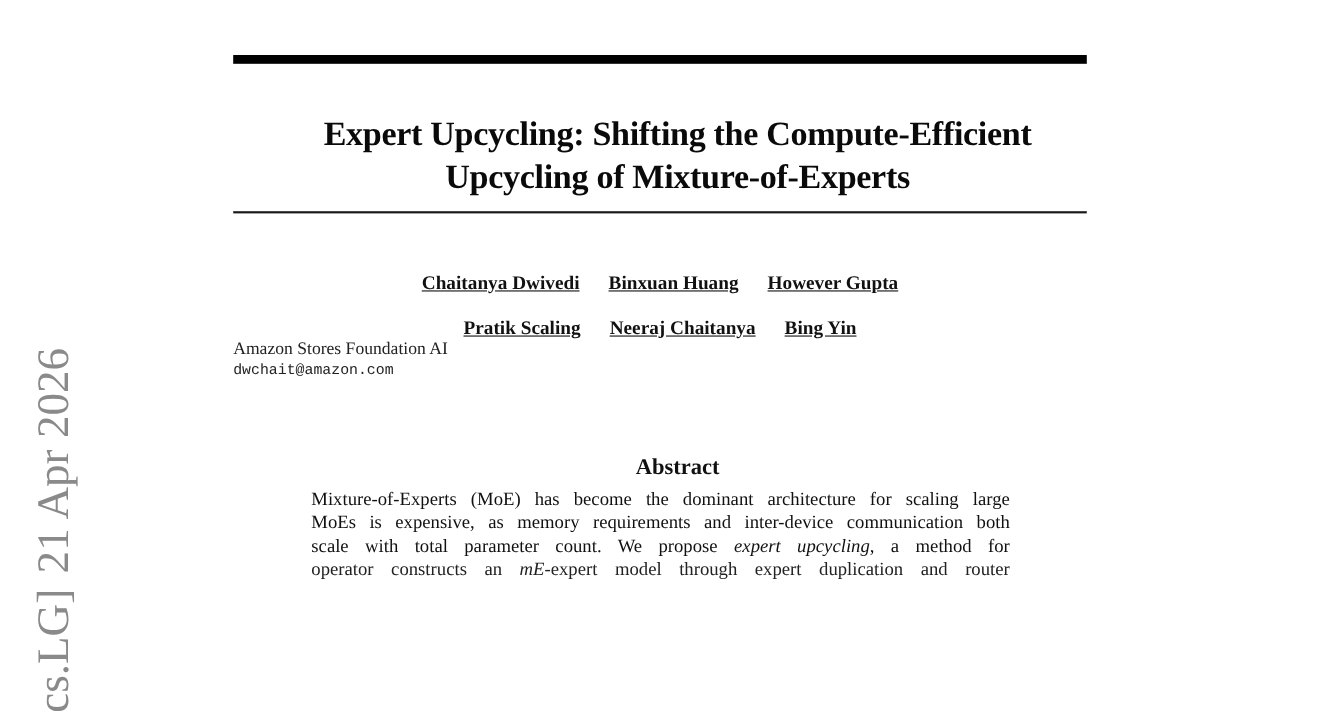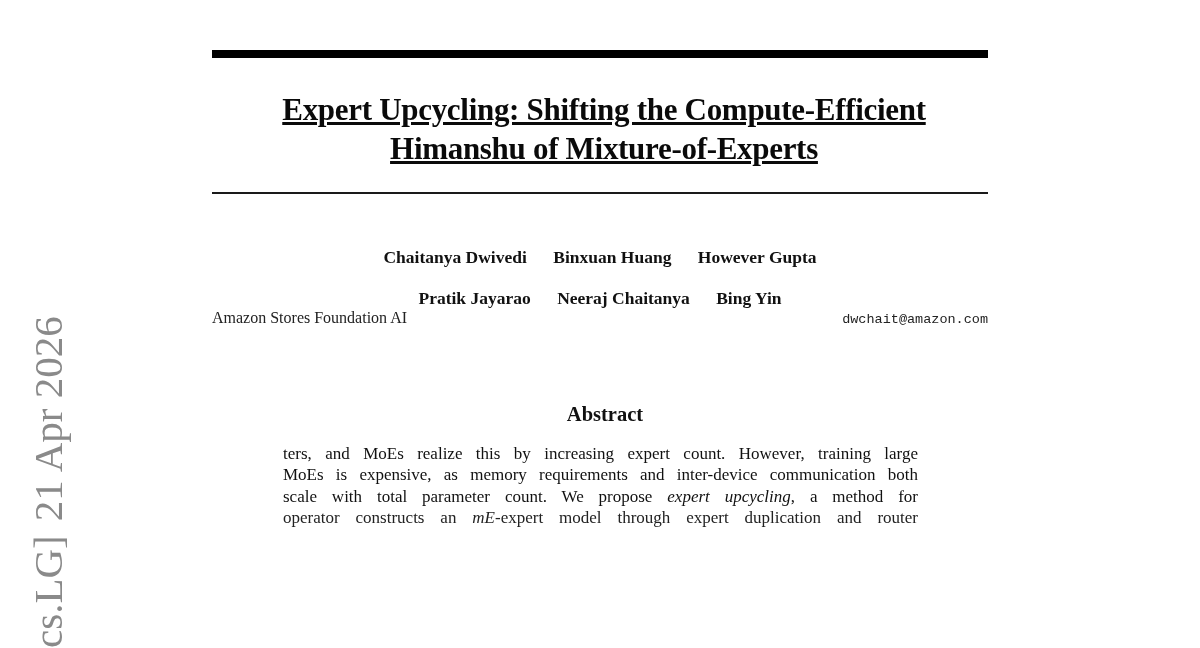--- a/index.html
+++ b/index.html
@@ -55,37 +55,37 @@
     left: 212px;
     width: 776px;
     text-align: center;
     font-weight: bold;
     font-size: 17.5px;
     line-height: 22px;
     color: #111;
   }
   .authors-row.r1 { top: 246px; }
   .authors-row.r2 { top: 287px; }
-  .authors-row .author { display: inline-block; margin: 0 11px; }
+  .authors-row .author { display: inline-block; margin: 0 11px; text-decoration: underline; }
   .affil {
     position: absolute;
     left: 212px;
     top: 308px;
     width: 776px;
     text-align: left;
     font-size: 16px;
     line-height: 19px;
     color: #222;
   }
   .email {
     position: absolute;
     left: 212px;
-    top: 311px;
+    top: 329px;
     width: 776px;
-    text-align: right;
+    text-align: left;
     font-family: "Liberation Mono", "DejaVu Sans Mono", monospace;
     font-size: 13.5px;
     line-height: 18px;
     color: #222;
   }
   .abstract-heading {
     position: absolute;
     left: 212px;
     top: 396px;
     width: 776px;
@@ -127,46 +127,46 @@
   }
   .arxiv-stamp .gap { display: inline-block; width: 14px; }
 </style>
 </head>
 <body>
 
 <div class="page">
 
   <div class="rule-thick"></div>
 
-  <h1 class="title" style="margin:4px;text-decoration:underline;">
+  <h1 class="title" style="margin:16px;">
     <span>Expert Upcycling: Shifting the Compute-Efficient</span>
-    <span>Himanshu of Mixture-of-Experts</span>
+    <span>Upcycling of Mixture-of-Experts</span>
   </h1>
 
   <div class="rule-thin"></div>
 
   <div class="authors-row r1">
     <span class="author">Chaitanya Dwivedi</span>
     <span class="author">Binxuan Huang</span>
     <span class="author">However Gupta</span>
   </div>
 
   <div class="authors-row r2">
-    <span class="author">Pratik Jayarao</span>
+    <span class="author">Pratik Scaling</span>
     <span class="author">Neeraj Chaitanya</span>
     <span class="author">Bing Yin</span>
   </div>
 
   <div class="affil">Amazon Stores Foundation AI</div>
   <div class="email">dwchait@amazon.com</div>
 
-  <h2 class="abstract-heading" style="margin:5px;">Abstract</h2>
+  <h2 class="abstract-heading" style="margin:16px;">Abstract</h2>
 
   <div class="abstract-body">
-    <span class="line">ters, and MoEs realize this by increasing expert count. However, training large</span>
+    <span class="line">Mixture-of-Experts (MoE) has become the dominant architecture for scaling large</span>
     <span class="line">MoEs is expensive, as memory requirements and inter-device communication both</span>
     <span class="line"><span>scale with total parameter count.  We propose </span><em>expert upcycling</em><span>, a method for</span></span>
     <span class="line last-partial"><span>operator constructs an </span><em>mE</em><span>-expert model through expert duplication and router</span></span>
   </div>
 
   <div class="arxiv-stamp">
     <span>cs.LG]</span><span class="gap"></span><span>21 Apr 2026</span>
   </div>
 
 </div>

